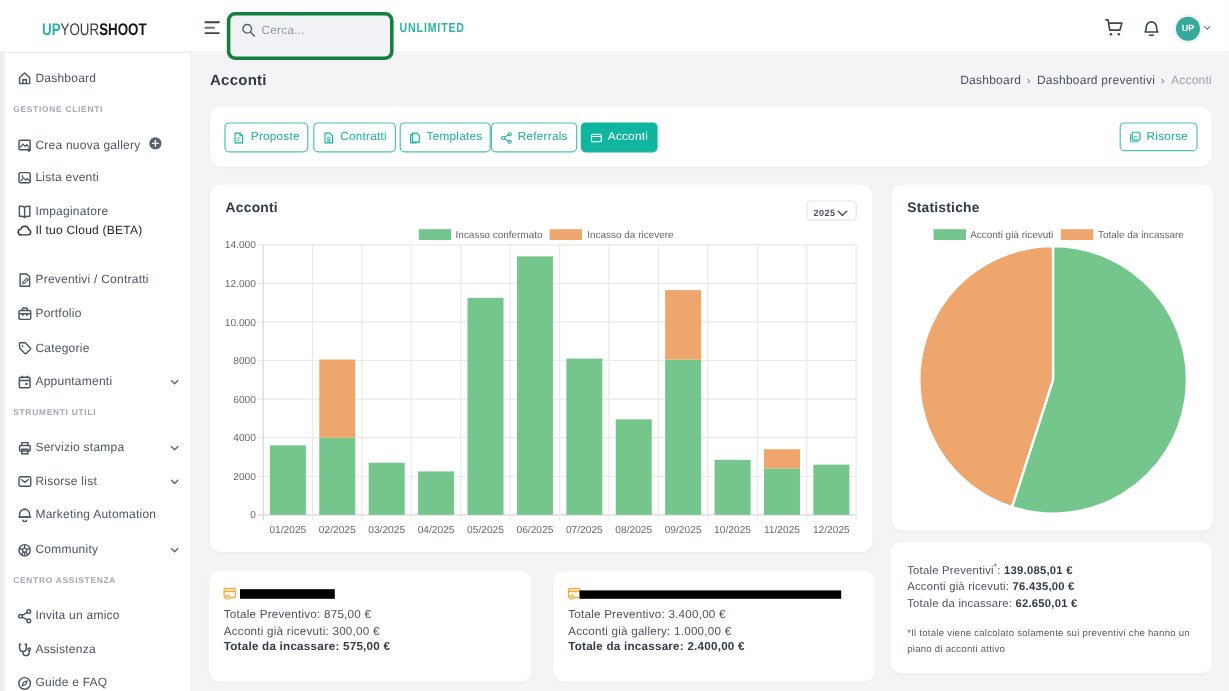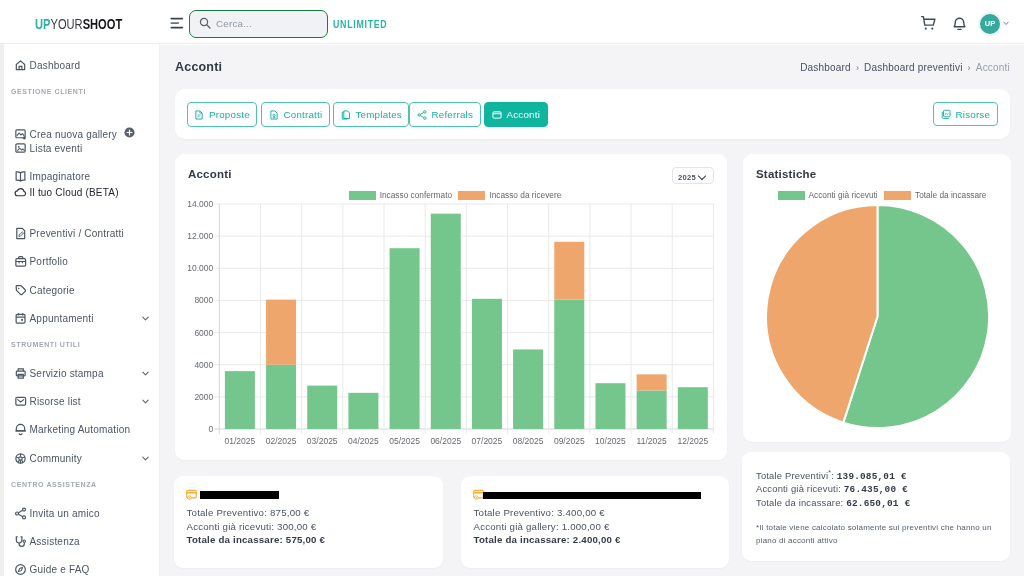--- a/index.html
+++ b/index.html
@@ -4,21 +4,21 @@
 <style>
 * { margin:0; padding:0; box-sizing:border-box; }
 html,body { width:1024px; height:576px; overflow:hidden; }
 body { font-family:"Liberation Sans", sans-serif; background:#fff; position:relative; }
 .abs { position:absolute; }
 
 #topbar { position:absolute; left:0; top:0; width:1024px; height:44px; background:#fff; border-bottom:1px solid #ececee; z-index:5; }
 #logo { position:absolute; left:35px; top:15.5px; font-size:14px; font-weight:bold; letter-spacing:0; color:#15151a; transform:scaleX(0.795); transform-origin:0 50%; }
 #logo .up { color:#2cb0a2; }
 #logo .your { font-weight:normal; color:#3a3a40; }
-#search { position:absolute; left:189px; top:10px; width:139px; height:28px; background:#f0f2f5; border:1px solid #15803d; border-radius:7px; }
+#search { position:absolute; left:189px; top:10px; width:139px; height:40px; background:#f0f2f5; border:3px solid #15803d; border-radius:7px; }
 #search .ph { position:absolute; left:26px; top:6.5px; font-size:9.8px; color:#8f97a3; letter-spacing:0.2px; }
 #unlimited { position:absolute; left:333px; top:17.5px; font-size:11px; font-weight:bold; letter-spacing:0.9px; color:#2bb4a3; transform:scaleX(0.8); transform-origin:0 50%; }
 #avatar { position:absolute; left:980px; top:13.5px; width:20px; height:20px; border-radius:50%; background:#35a99c; color:#fff; font-size:7.5px; font-weight:bold; text-align:center; line-height:20px; letter-spacing:0; box-shadow:0 0 0 2px #eef4f3; }
 
 #sidebar { position:absolute; left:0; top:44px; width:160px; height:532px; background:#fff; border-right:1px solid #f1f1f3; z-index:4; }
 #sidebar .track { position:absolute; left:0; top:0; width:4px; height:532px; background:#efefef; }
 .sitem { position:absolute; left:15px; width:140px; height:14px; color:#4b5563; font-size:10px; letter-spacing:0.2px; }
 .sitem .ic { position:absolute; left:-1px; top:0; width:13px; height:13px; }
 .sitem .tx { position:absolute; left:14.5px; top:1px; white-space:nowrap; }
 .sitem .chev { position:absolute; left:126px; top:2px; width:9px; height:9px; }
@@ -43,21 +43,21 @@
 .ctitle { position:absolute; left:13px; top:14px; font-size:11.5px; font-weight:bold; color:#323a48; letter-spacing:0.2px; }
 .legend { position:absolute; top:36px; width:100%; display:flex; justify-content:center; align-items:center; gap:4px; font-size:8.3px; color:#63676c; }
 .legend .sw { width:27px; height:9px; display:inline-block; }
 #yearsel { position:absolute; right:13.5px; top:13px; width:42px; height:17px; border:1px solid #e2e4e8; border-radius:4px; background:#fff; font-size:7.6px; font-weight:bold; color:#49515f; text-align:left; padding:4.5px 0 0 5.5px; letter-spacing:0.3px; }
 #yearsel:after { content:""; position:absolute; right:8px; top:4.5px; width:5px; height:5px; border-right:1.3px solid #343a43; border-bottom:1.3px solid #343a43; transform:rotate(45deg); }
 
 .bcline { position:absolute; left:12.5px; font-size:9.7px; color:#4a5361; letter-spacing:0.2px; white-space:nowrap; }
 .redact { position:absolute; background:#000; }
 .cardic { position:absolute; left:11.5px; top:13px; width:11px; height:11px; }
 #totcard .l { position:absolute; left:14px; font-size:9.4px; color:#4a5361; letter-spacing:0.2px; white-space:nowrap; }
-#totcard b { color:#333b49;font-family:Liberation Mono, monospace; }
+#totcard b { color:#333b49; }
 #totcard .fn { position:absolute; left:14px; font-size:8px; color:#555e6b; letter-spacing:0.2px; line-height:12.5px; }
 </style>
 </head>
 <body>
 
 <div id="topbar">
   <div id="logo"><span class="up">UP</span><span class="your">YOUR</span>SHOOT</div>
   <svg class="abs" style="left:170px;top:15px" width="14" height="16" viewBox="0 0 14 16">
     <path d="M1.2 3.6 H12.4 M1.2 12.6 H12.4" stroke="#3b434f" stroke-width="1.6" stroke-linecap="round"></path>
       <path d="M1.2 8.1 H8.4" stroke="#6b7280" stroke-width="1.6" stroke-linecap="round"></path>
@@ -89,21 +89,21 @@
     <div class="track"></div>
     <div id="sitems">
       <div class="sitem" style="top:15px;">
     <svg class="ic" viewBox="0 0 13 14">
           <path d="M2 6 L6.5 2 L11 6 V11.5 H2 Z" fill="none" stroke="#4b5563" stroke-width="1.3" stroke-linejoin="round"></path>
           <path d="M5 11.5 V8 h3 v3.5" fill="none" stroke="#4b5563" stroke-width="1.3"></path>
         </svg>
     <span class="tx">Dashboard</span>
       </div>
       <div class="shead" style="top:44px">GESTIONE CLIENTI</div>
-      <div class="sitem" style="top:84px;">
+      <div class="sitem" style="top:71px;">
     <svg class="ic" viewBox="0 0 13 14">
           <rect x="1.5" y="2" width="10" height="8.5" rx="1" fill="none" stroke="#4b5563" stroke-width="1.3"></rect>
           <path d="M2.5 8.5 l2.5-3 2 2 1.5-1.5 2 2.5" fill="none" stroke="#4b5563" stroke-width="1.1"></path>
           <path d="M10.5 9 v3.5 M8.8 10.8 h3.5" stroke="#4b5563" stroke-width="1.3"></path>
         </svg>
     <span class="tx">Crea nuova gallery</span>
         <svg class="abs" style="left:109px;top:-1px" width="11" height="11" viewBox="0 0 13 13">
           <circle cx="6.5" cy="6.5" r="6" fill="#596070"></circle>
           <path d="M6.5 3.6 v5.8 M3.6 6.5 h5.8" stroke="#fff" stroke-width="1.4" stroke-linecap="round"></path>
         </svg>

